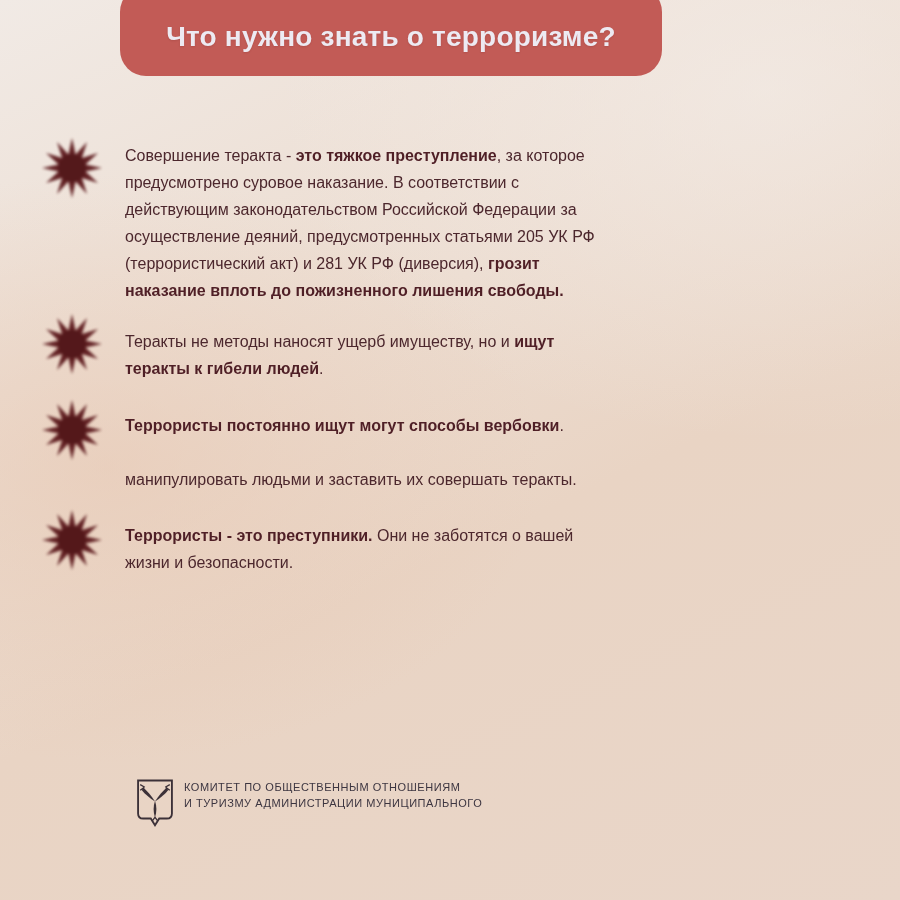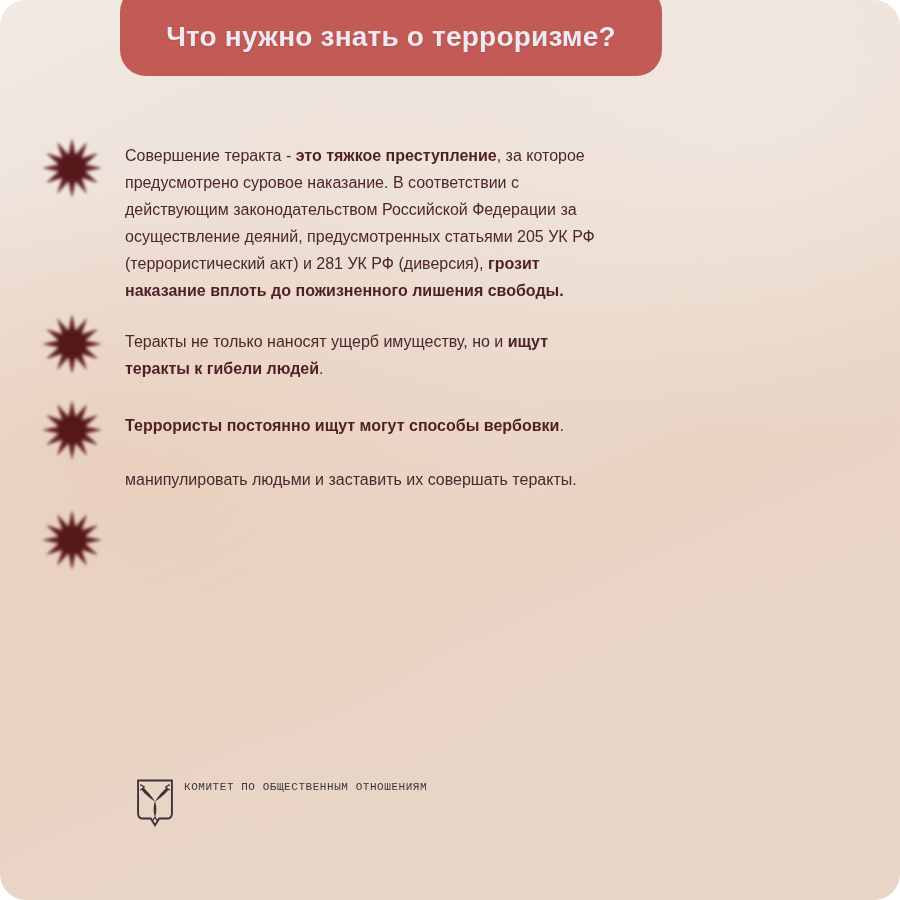--- a/index.html
+++ b/index.html
@@ -6,21 +6,20 @@
   body{
     width:900px;height:900px;position:relative;overflow:hidden;
     font-family:"Liberation Sans","DejaVu Sans",sans-serif;
   }
   .page{
     position:absolute;inset:0;
     background:
       radial-gradient(ellipse 620px 420px at 12% 52%, rgba(231,198,176,.55), rgba(231,198,176,0) 70%),
       radial-gradient(ellipse 700px 500px at 85% 10%, rgba(244,238,234,.6), rgba(244,238,234,0) 70%),
       linear-gradient(155deg,#f1eae5 0%,#eddfd4 30%,#e9d4c4 58%,#e9d6c9 100%);
-    border-radius: 26px;
   }
   .banner{
     position:absolute;left:120px;top:-14px;width:542px;height:90px;
     background:#c25b56;border-radius:26px;
     display:flex;align-items:center;justify-content:center;
     padding-top:12px;box-sizing:border-box;
   }
   .banner h1{
     margin:0;font-size:28px;font-weight:700;color:#edeaf2;
     letter-spacing:.2px;text-shadow:0 1px 2px rgba(90,30,30,.15);
@@ -32,21 +31,21 @@
   .i1{top:136px}.i2{top:312px}.i3{top:398px}.i4{top:508px}
   .bullet-text{
     position:absolute;left:125px;width:660px;
     font-size:16px;line-height:27px;color:#4c272d;
     white-space:pre-wrap;
   }
   .t1{top:142px}.t2{top:328px}.t3{top:412px}.t4{top:522px}
   .bullet-text .b{font-weight:700;color:#4f1f26;}
   .footer{
     position:absolute;left:133px;top:776px;
-    display:flex;align-items:flex-start;gap:7px;font-family:Liberation Mono, monospace;
+    display:flex;align-items:flex-start;gap:7px;
   }
   .footer svg{flex:0 0 auto;}
   .org{
     margin-top:4px;
     font-size:11px;line-height:15.5px;letter-spacing:.55px;
     color:#3c3540;font-weight:500;text-transform:uppercase;
   }
 </style>
 </head>
 <body>
@@ -68,31 +67,33 @@
   <svg class="bullet-icon i3" viewBox="0 0 64 64">
     <polygon fill="#5c191c" points="62,32 45.5,35.6 58,47 41.9,41.9 47,58 35.6,45.5 32,62 28.4,45.5 17,58 22.1,41.9 6,47 18.5,35.6 2,32 18.5,28.4 6,17 22.1,22.1 17,6 28.4,18.5 32,2 35.6,18.5 47,6 41.9,22.1 58,17 45.5,28.4"></polygon>
     <circle cx="32" cy="32" r="14" fill="#4e1114"></circle>
   </svg>
   <svg class="bullet-icon i4" viewBox="0 0 64 64">
     <polygon fill="#5c191c" points="62,32 45.5,35.6 58,47 41.9,41.9 47,58 35.6,45.5 32,62 28.4,45.5 17,58 22.1,41.9 6,47 18.5,35.6 2,32 18.5,28.4 6,17 22.1,22.1 17,6 28.4,18.5 32,2 35.6,18.5 47,6 41.9,22.1 58,17 45.5,28.4"></polygon>
     <circle cx="32" cy="32" r="14" fill="#4e1114"></circle>
   </svg>
 
   <div class="bullet-text t1"><span>Совершение теракта - </span><span class="b">это тяжкое преступление</span><span>, за которое</span><br><span>предусмотрено суровое наказание. В соответствии с</span><br><span>действующим законодательством Российской Федерации за</span><br><span>осуществление деяний, предусмотренных статьями 205 УК РФ</span><br><span>(террористический акт) и 281 УК РФ (диверсия), </span><span class="b">грозит</span><br><span class="b">наказание вплоть до пожизненного лишения свободы.</span></div>
-  <div class="bullet-text t2"><span>Теракты не только наносят ущерб имуществу, но и </span><span class="b">ищут</span><br><span class="b">теракты к гибели людей</span><span>.</span></div>
+  <div class="bullet-text t2"><span>Теракты не методы наносят ущерб имуществу, но и </span><span class="b">ищут</span><br><span class="b">теракты к гибели людей</span><span>.</span></div>
   <div class="bullet-text t3"><span class="b">Террористы постоянно ищут могут способы вербовки</span><span>.</span><br><br><span>манипулировать людьми и заставить их совершать теракты.</span></div>
+  <div class="bullet-text t4"><span class="b">Террористы - это преступники.</span><span> Они не заботятся о вашей</span><br><span>жизни и безопасности.</span></div>
 
   <div class="footer">
     <svg width="44" height="58" viewBox="0 0 52 64">
       <path d="M6 3 H46 V42 Q46 48 40 48 H31 L26 56 L21 48 H12 Q6 48 6 42 Z" fill="none" stroke="#3c3138" stroke-width="2.2"></path>
       <path d="M12 11 C17 16 22 21 26 28 C20 24 14 19 10.5 14.5 Z" fill="#3c3138"></path>
       <path d="M40 11 C35 16 30 21 26 28 C32 24 38 19 41.5 14.5 Z" fill="#3c3138"></path>
       <path d="M26 27 C28.2 34 28.2 40 26 47 C23.8 40 23.8 34 26 27 Z" fill="#3c3138"></path>
       <path d="M8.5 8 L14 11 M8.5 14.5 L13 11.5" stroke="#3c3138" stroke-width="1.6" fill="none"></path>
       <path d="M43.5 8 L38 11 M43.5 14.5 L39 11.5" stroke="#3c3138" stroke-width="1.6" fill="none"></path>
       <path d="M23 50.5 L26 46.5 L29 50.5" stroke="#3c3138" stroke-width="1.6" fill="none"></path>
     </svg>
     <div class="org">
       <div>КОМИТЕТ ПО ОБЩЕСТВЕННЫМ ОТНОШЕНИЯМ</div>
+      <div>И ТУРИЗМУ АДМИНИСТРАЦИИ МУНИЦИПАЛЬНОГО</div>
     </div>
   </div>
 
 </div>
 
 </body></html>

